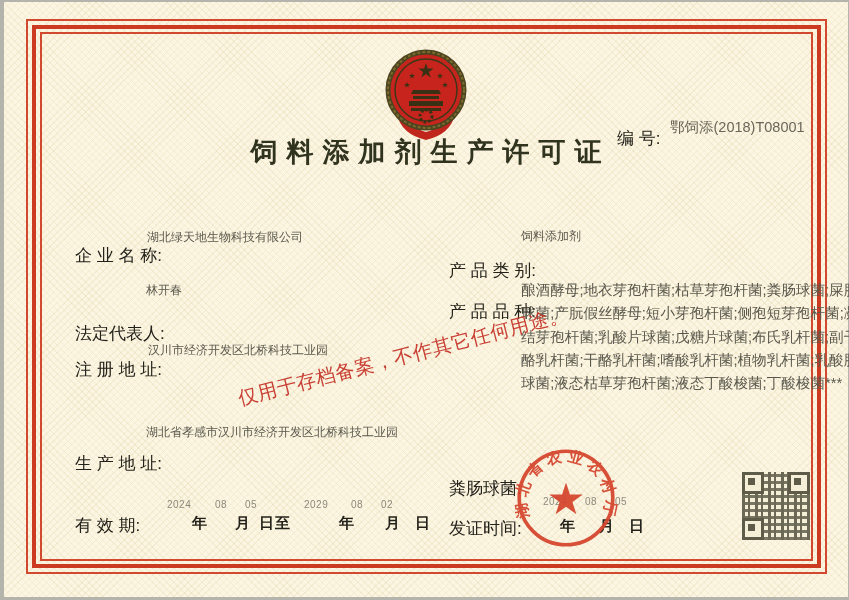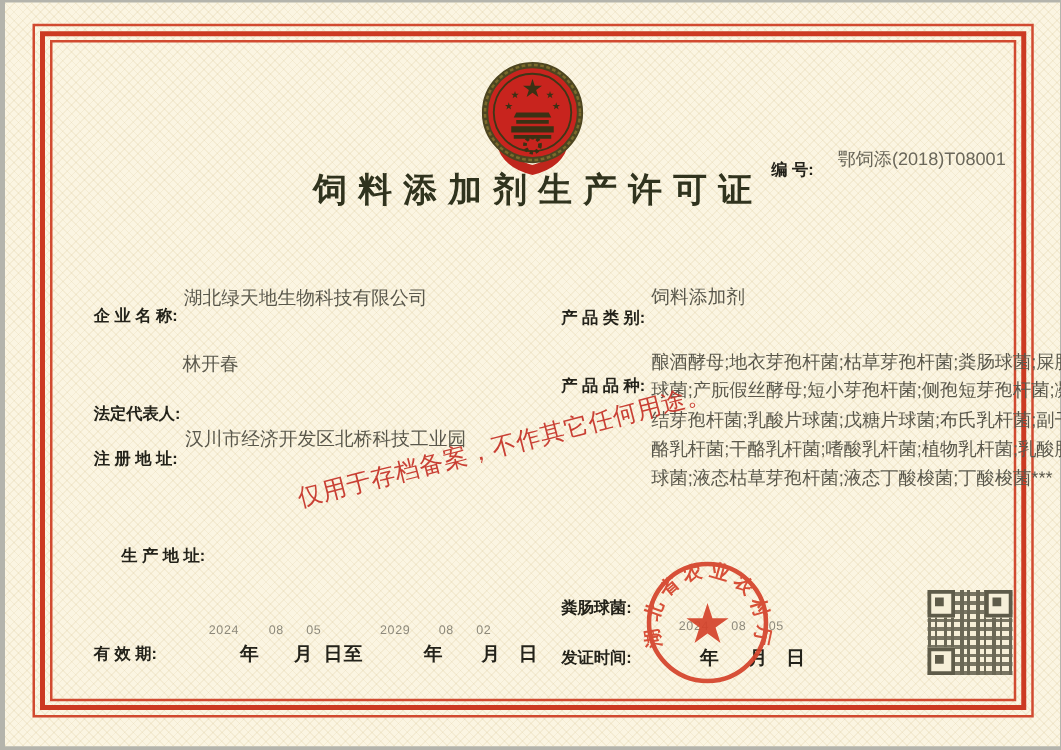--- a/index.html
+++ b/index.html
@@ -12,22 +12,22 @@
     position:absolute;left:4px;top:2px;right:1px;bottom:3px;
     background-color:#fbf5e2;
     background-image:
       repeating-linear-gradient(45deg, rgba(203,180,122,0.14) 0 1px, rgba(0,0,0,0) 1px 5px),
       repeating-linear-gradient(135deg, rgba(203,180,122,0.14) 0 1px, rgba(0,0,0,0) 1px 5px);
   }
   .frame{position:absolute;pointer-events:none;}
   .frame.outer{left:22px;right:21px;top:17px;bottom:23px;border:2px solid #d14a30;}
   .frame.mid{left:28px;right:27px;top:23px;bottom:29px;border:4px solid #cc3a22;}
   .frame.inner{left:36px;right:35px;top:30px;bottom:36px;border:2px solid #d14a30;}
-  .label{position:absolute;font-weight:bold;color:#23221a;font-size:13px;white-space:nowrap;text-align:right;}
-  .value{position:absolute;color:#5a584c;font-size:15px;white-space:nowrap;}
+  .label{position:absolute;font-weight:normal;color:#23221a;font-size:17px;white-space:nowrap;text-align:right;}
+  .value{position:absolute;color:#5a584c;font-size:12px;white-space:nowrap;}
   .num{position:absolute;color:#8d897b;font-size:10px;letter-spacing:.5px;white-space:nowrap;}
   .unit{position:absolute;font-weight:bold;color:#23221a;font-size:15px;white-space:nowrap;}
   .title{
     position:absolute;left:0;right:0;top:132px;text-align:center;
     font-size:27px;font-weight:bold;letter-spacing:9px;text-indent:9px;
     color:#30331e;white-space:nowrap;
   }
   .species{position:absolute;left:517px;top:277px;width:310px;}
   .species div{color:#5a584c;font-size:14.6px;line-height:23.3px;white-space:nowrap;}
   .watermark{
@@ -78,39 +78,40 @@
 
   <div class="value" style="left:143px;top:227px;">湖北绿天地生物科技有限公司</div>
   <div class="label" style="left:71px;top:242px;">企 业 名 称:</div>
 
   <div class="value" style="left:142px;top:280px;">林开春</div>
   <div class="label" style="left:71px;top:296px;margin-top:24px;">法定代表人:</div>
 
   <div class="value" style="left:144px;top:340px;">汉川市经济开发区北桥科技工业园</div>
   <div class="label" style="left:71px;top:356px;">注 册 地 址:</div>
 
-  <div class="label" style="left:71px;top:434px;margin-left:22px;">生 产 地 址:</div>
+  <div class="value" style="left:142px;top:422px;">湖北省孝感市汉川市经济开发区北桥科技工业园</div>
+  <div class="label" style="left:71px;top:450px;">生 产 地 址:</div>
 
   <div class="label" style="left:71px;top:512px;">有 效 期:</div>
   <div class="num" style="left:163px;top:497px;">2024</div>
   <div class="num" style="left:211px;top:497px;">08</div>
   <div class="num" style="left:241px;top:497px;">05</div>
   <div class="num" style="left:300px;top:497px;">2029</div>
   <div class="num" style="left:347px;top:497px;">08</div>
   <div class="num" style="left:377px;top:497px;">02</div>
   <div class="unit" style="left:188px;top:512px;">年</div>
   <div class="unit" style="left:231px;top:512px;">月</div>
   <div class="unit" style="left:255px;top:512px;">日</div>
   <div class="unit" style="left:271px;top:512px;">至</div>
   <div class="unit" style="left:335px;top:512px;">年</div>
   <div class="unit" style="left:381px;top:512px;">月</div>
   <div class="unit" style="left:411px;top:512px;">日</div>
 
   <div class="value" style="left:517px;top:226px;">饲料添加剂</div>
-  <div class="label" style="left:445px;top:243px;">产 品 类 别:</div>
+  <div class="label" style="left:445px;top:257px;">产 品 类 别:</div>
 
   <div class="label" style="left:445px;top:298px;">产 品 品 种:</div>
   <div class="species">
     <div>酿酒酵母;地衣芽孢杆菌;枯草芽孢杆菌;粪肠球菌;屎肠</div>
     <div>球菌;产朊假丝酵母;短小芽孢杆菌;侧孢短芽孢杆菌;凝</div>
     <div>结芽孢杆菌;乳酸片球菌;戊糖片球菌;布氏乳杆菌;副干</div>
     <div>酪乳杆菌;干酪乳杆菌;嗜酸乳杆菌;植物乳杆菌;乳酸肠</div>
     <div>球菌;液态枯草芽孢杆菌;液态丁酸梭菌;丁酸梭菌***</div>
   </div>
 

